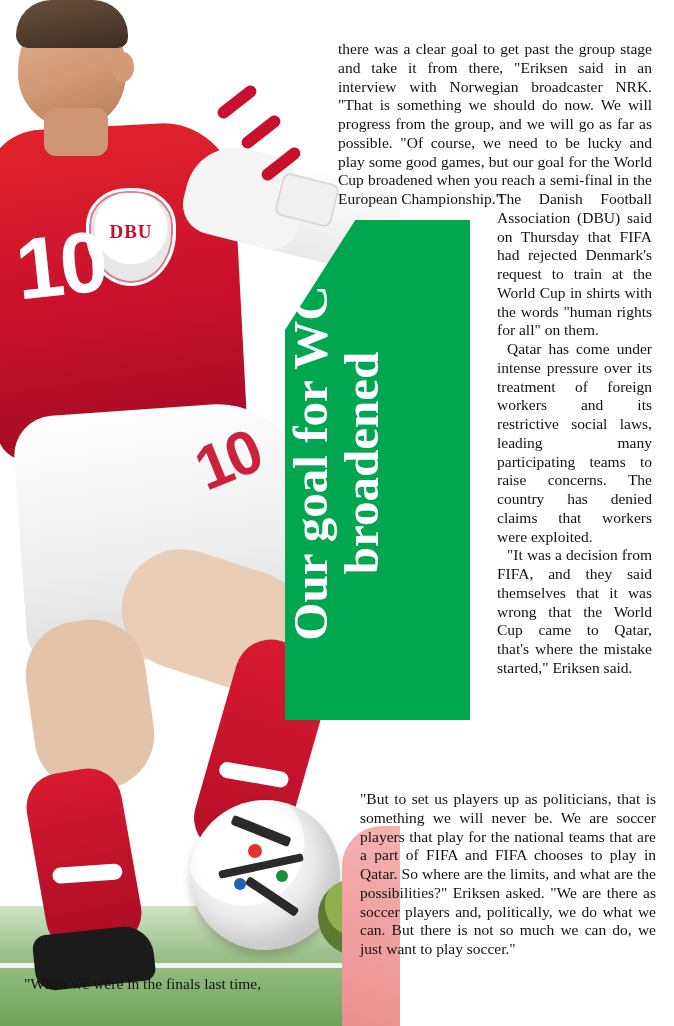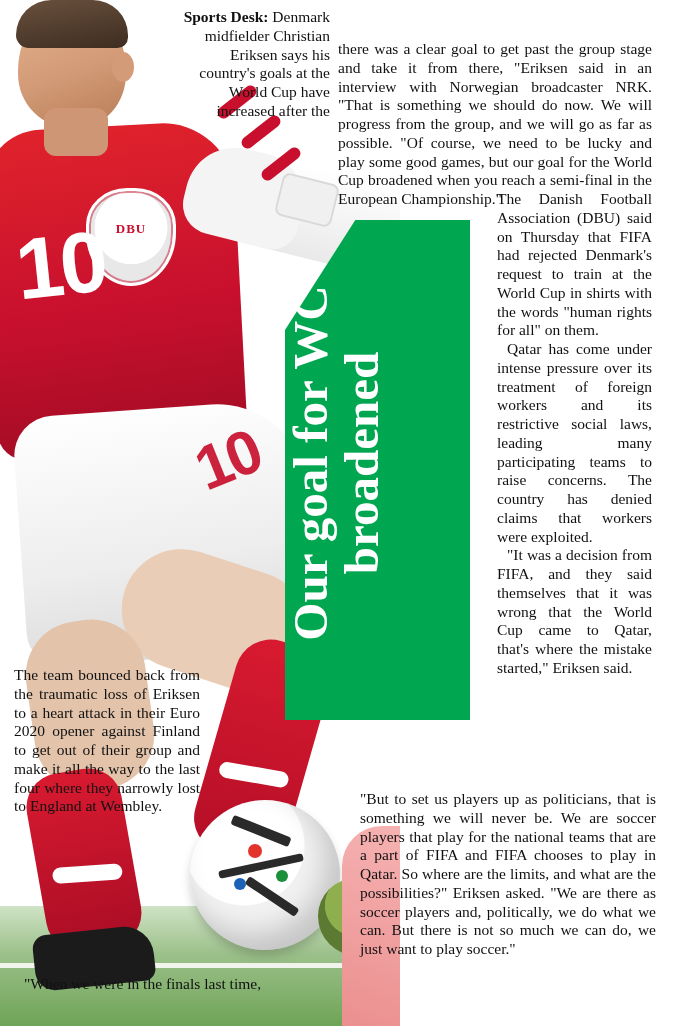--- a/index.html
+++ b/index.html
@@ -128,21 +128,21 @@
     background: radial-gradient(circle at 50% 40%, #ffffff 0 52%, #e8e8e8 53% 100%);
     border: 3px solid #ffffff;
     box-shadow: 0 0 0 2px rgba(200,16,46,0.5) inset;
   }
   .pl-badge span {
     position: absolute;
     left: 0; right: 0; top: 30px;
     text-align: center;
     font-family: "Liberation Serif", serif;
     font-weight: bold;
-    font-size: 13px;
+    font-size: 19px;
     color: #c8102e;
     letter-spacing: 1px;
   }
   .pl-uefa {
     position: absolute;
     left: 278px; top: 178px;
     width: 58px; height: 44px;
     background: #f0f0f0;
     border-radius: 8px;
     transform: rotate(14deg);
@@ -411,36 +411,32 @@
     <div class="bush"></div>
     <div class="pink-edge"></div>
   </div>
 
   <div class="green-block"></div>
   <div class="headline">
     <span>Our goal for WC</span>
     <span class="l2">broadened</span>
   </div>
 
-  <div class="col" id="col-lead">
-    <p><span class="lead-in">Sports Desk:</span><span> Denmark midfielder Christian Eriksen says his country's goals at the World Cup have increased after the</span></p>
-  </div>
 
   <div class="col" id="col-right-top">
     <p>there was a clear goal to get past the group stage and take it from there, "Eriksen said in an interview with Norwegian broadcaster NRK. "That is something we should do now. We will progress from the group, and we will go as far as possible. "Of course, we need to be lucky and play some good games, but our goal for the World Cup broadened when you reach a semi-final in the European Championship."</p>
   </div>
 
   <div class="col" id="col-right-mid">
     <p>The Danish Football Association (DBU) said on Thursday that FIFA had rejected Denmark's request to train at the World Cup in shirts with the words "human rights for all" on them.</p>
     <p>Qatar has come under intense pressure over its treatment of foreign workers and its restrictive social laws, leading many participating teams to raise concerns. The country has denied claims that workers were exploited.</p>
     <p>"It was a decision from FIFA, and they said themselves that it was wrong that the World Cup came to Qatar, that's where the mistake started," Eriksen said.</p>
   </div>
 
   <div class="col" id="col-lower-left">
-    <p>The team bounced back from the traumatic loss of Eriksen to a heart attack in their Euro 2020 opener against Finland to get out of their group and make it all the way to the last four where they narrowly lost to England at Wembley.</p>
   </div>
 
   <div class="col" id="col-bottom-wide">
     <p>"But to set us players up as politicians, that is something we will never be. We are soccer players that play for the national teams that are a part of FIFA and FIFA chooses to play in Qatar. So where are the limits, and what are the possibilities?" Eriksen asked. "We are there as soccer players and, politically, we do what we can. But there is not so much we can do, we just want to play soccer."</p>
   </div>
 
   <div class="tail-line">"When we were in the finals last time,</div>
 
 </div>
 

